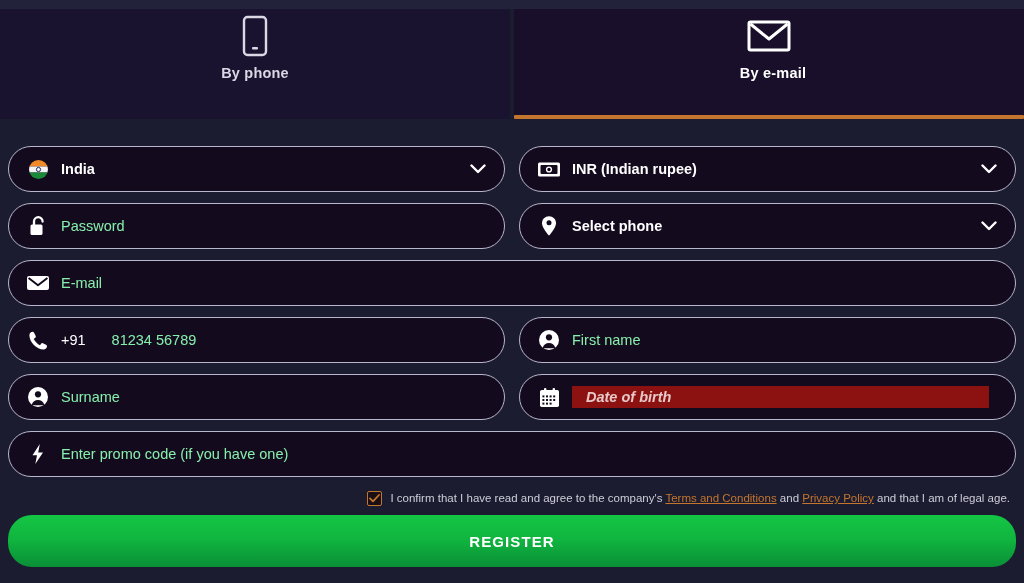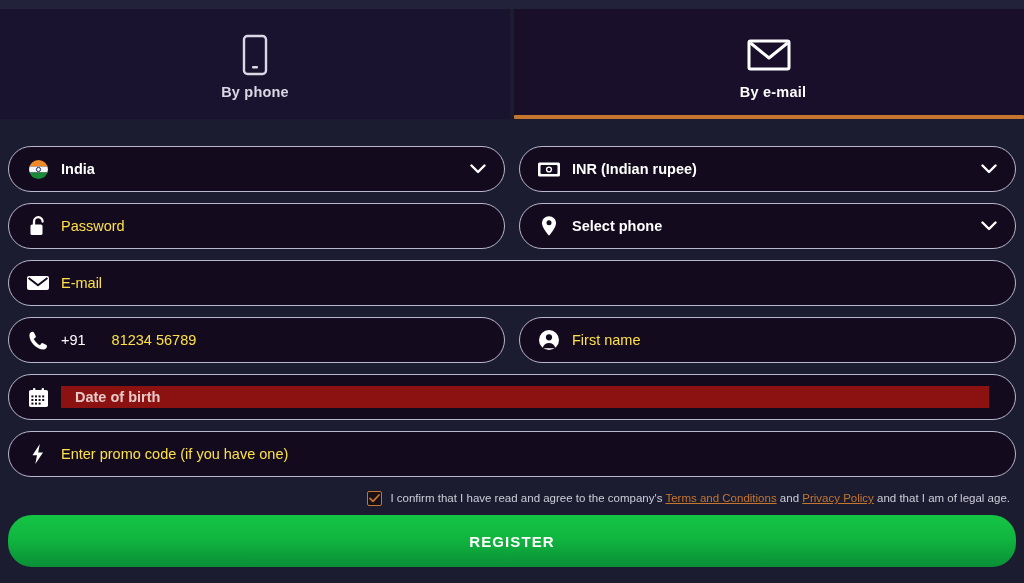--- a/index.html
+++ b/index.html
@@ -38,21 +38,20 @@
     gap: 4px;
   }
 
   .tab {
     flex: 1;
     position: relative;
     background: #1a1330;
     display: flex;
     flex-direction: column;
     align-items: center;
-    justify-content: center;
     cursor: pointer;
     padding-top: 4px;
   }
 
   .tab.active { background: #190f2b; }
 
   .tab .tab-underline {
     position: absolute;
     left: 0; right: 0; bottom: 0;
     height: 4px;
@@ -116,21 +115,21 @@
     width: 30px;
     min-width: 30px;
     display: flex;
     align-items: center;
     justify-content: center;
     margin-right: 8px;
   }
 
   .field-text {
     font-size: 14.5px;
-    color: #fde047;
+    color: #86efac;
     white-space: nowrap;
     overflow: hidden;
     text-overflow: ellipsis;
   }
   .field-text.filled { color: #ffffff; font-weight: bold; }
 
   .dial-code {
     font-size: 14.5px;
     color: #ffffff;
     font-weight: normal;
@@ -148,21 +147,21 @@
   
   .error-block {
     flex: 1;
     height: 22px;
     background: #8c1212;
     display: flex;
     align-items: center;
     padding-left: 14px;
     margin-right: 10px;
   }
-  .error-block .field-text { color: #e8c9c9; font-weight: bold; }
+  .error-block .field-text { color: #e8c9c9; font-weight: bold; font-style: italic; }
 
   
   .terms {
     display: flex;
     align-items: center;
     gap: 8px;
     padding: 12px 14px 0 12px;
     height: 30px;
     justify-content: flex-end;
   }
@@ -348,20 +347,30 @@
               <circle cx="11" cy="8.3" r="3.1" fill="#140a1d"></circle>
               <path d="M4.6 19.2 C5.6 15.6 8 14 11 14 C14 14 16.4 15.6 17.4 19.2 Z" fill="#140a1d"></path>
             </svg>
           </span>
           <span class="field-text">First name</span>
         </div>
       </div>
 
       <div class="row">
 
+        <div class="field">
+          <span class="field-icon">
+            <svg width="22" height="22" viewBox="0 0 22 22">
+              <circle cx="11" cy="11" r="10" fill="#ffffff"></circle>
+              <circle cx="11" cy="8.3" r="3.1" fill="#140a1d"></circle>
+              <path d="M4.6 19.2 C5.6 15.6 8 14 11 14 C14 14 16.4 15.6 17.4 19.2 Z" fill="#140a1d"></path>
+            </svg>
+          </span>
+          <span class="field-text">Surname</span>
+        </div>
 
         <div class="field">
           <span class="field-icon">
             <svg width="21" height="21" viewBox="0 0 21 21">
               <rect x="1" y="3" width="19" height="17" rx="1.8" fill="#ffffff"></rect>
               <rect x="5" y="1" width="2.4" height="4" rx="1" fill="#ffffff"></rect>
               <rect x="13.6" y="1" width="2.4" height="4" rx="1" fill="#ffffff"></rect>
               <g fill="#140a1d">
                 <rect x="3.4" y="8.4" width="2" height="2"></rect>
                 <rect x="7" y="8.4" width="2" height="2"></rect>

